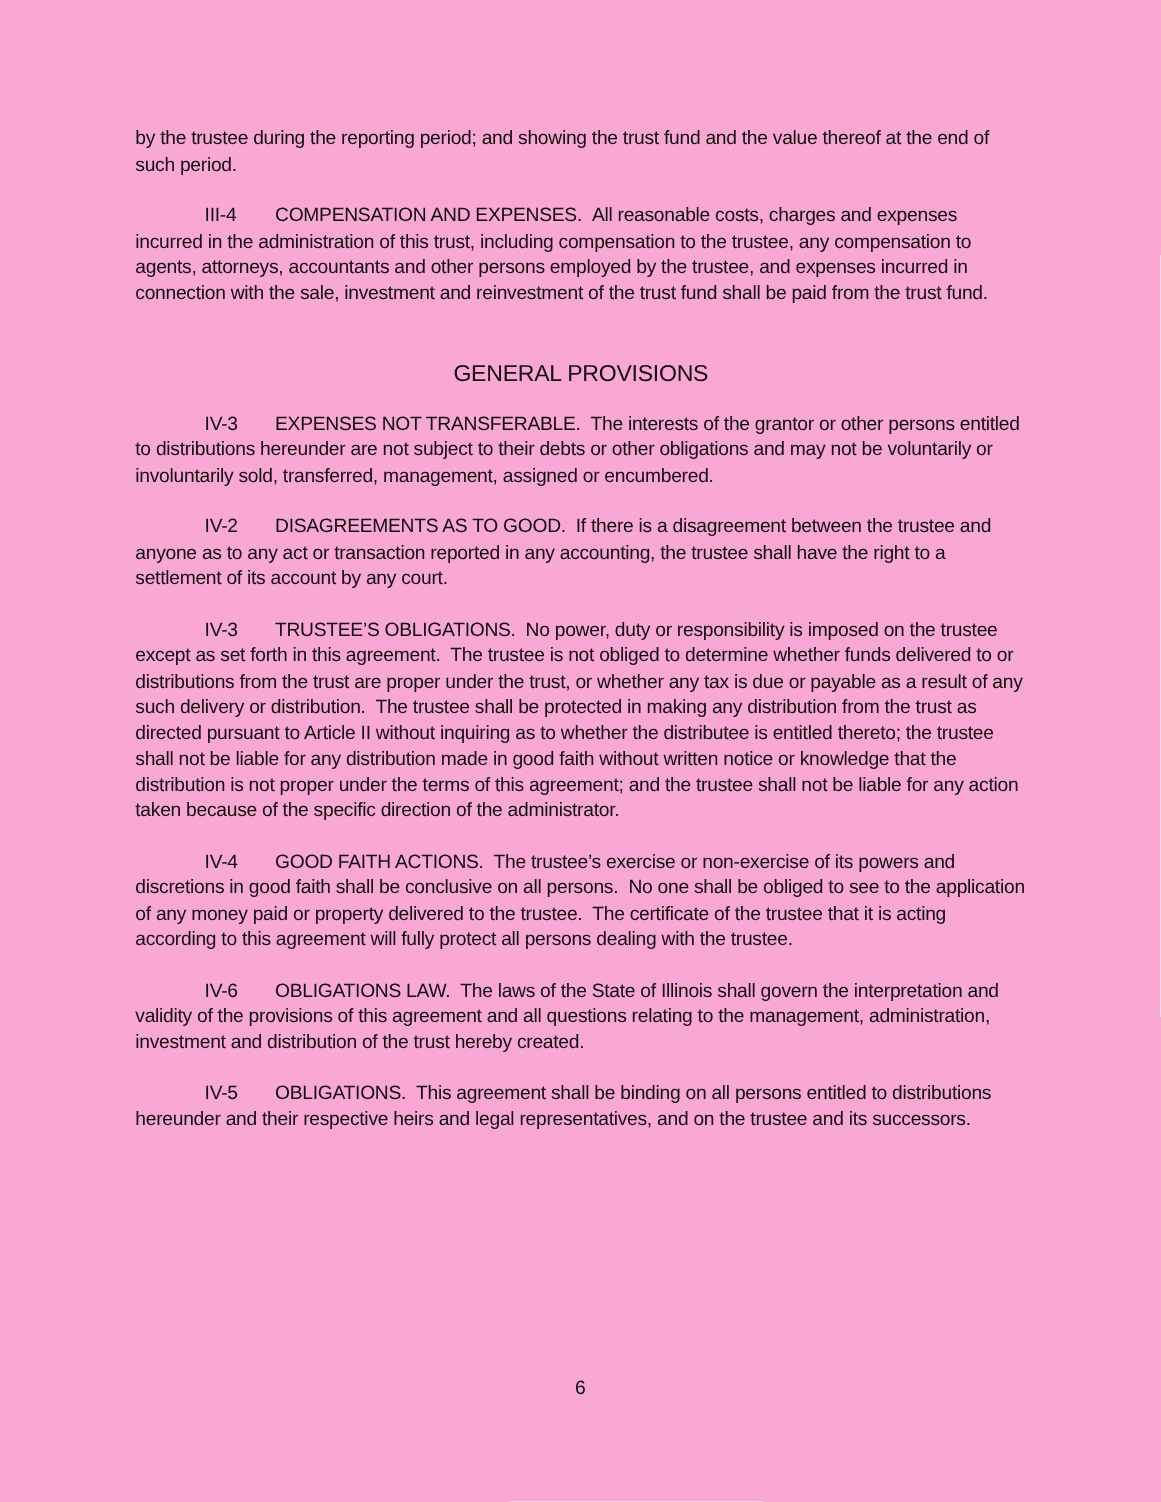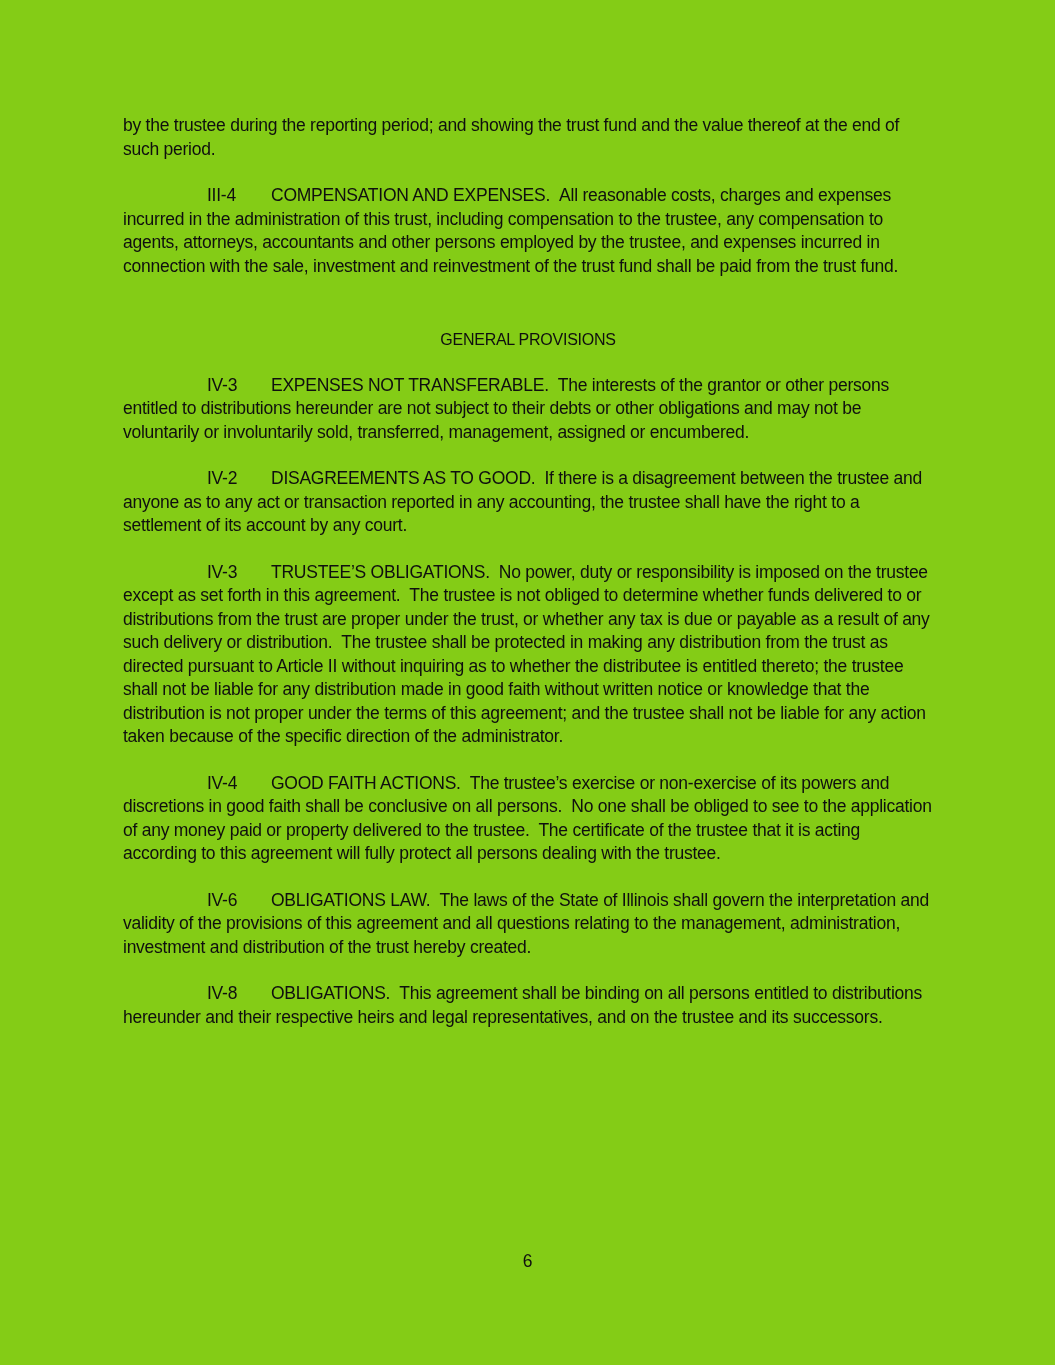--- a/index.html
+++ b/index.html
@@ -10,21 +10,21 @@
   body {
     width: 1055px;
     height: 1365px;
     font-family: "Liberation Sans", sans-serif;
     color: #0f0f0f;
   }
   .page {
     position: relative;
     width: 1055px;
     height: 1365px;
-    background: #84cc16;
+    background: #f9a8d4;
     overflow: hidden;
   }
   .content {
     position: absolute;
     left: 123px;
     top: 114px;
     width: 810px;
   }
   .para {
     margin: 0 0 23px 0;
@@ -32,31 +32,30 @@
     line-height: 23.5px;
     letter-spacing: -0.25px;
   }
   .para.sec {
     text-indent: 63px;
   }
   .para .label {
     display: inline-block;
     width: 64px;
     text-indent: 0;
-    margin-left: 21px;
   }
   .para .title {
     margin-right: 9px;
     white-space: pre-wrap;
   }
   .para .body {
     white-space: pre-wrap;
   }
   .heading {
-    font-size: 16px;
+    font-size: 21px;
     line-height: 23.5px;
     letter-spacing: -0.25px;
     font-weight: normal;
     text-align: center;
     margin: 50px 0 22px 0;
   }
   .page-number {
     position: absolute;
     top: 1250px;
     left: 0;
@@ -82,18 +81,18 @@
 
     <p class="para sec"><span class="label">IV-2</span><span class="title">DISAGREEMENTS AS TO GOOD.</span><span class="body">If there is a disagreement between the trustee and anyone as to any act or transaction reported in any accounting, the trustee shall have the right to a settlement of its account by any court.</span></p>
 
     <p class="para sec"><span class="label">IV-3</span><span class="title">TRUSTEE’S OBLIGATIONS.</span><span class="body">No power, duty or responsibility is imposed on the trustee except as set forth in this agreement.  The trustee is not obliged to determine whether funds delivered to or distributions from the trust are proper under the trust, or whether any tax is due or payable as a result of any such delivery or distribution.  The trustee shall be protected in making any distribution from the trust as directed pursuant to Article II without inquiring as to whether the distributee is entitled thereto; the trustee shall not be liable for any distribution made in good faith without written notice or knowledge that the distribution is not proper under the terms of this agreement; and the trustee shall not be liable for any action taken because of the specific direction of the administrator.</span></p>
 
     <p class="para sec"><span class="label">IV-4</span><span class="title">GOOD FAITH ACTIONS.</span><span class="body">The trustee’s exercise or non-exercise of its powers and discretions in good faith shall be conclusive on all persons.  No one shall be obliged to see to the application of any money paid or property delivered to the trustee.  The certificate of the trustee that it is acting according to this agreement will fully protect all persons dealing with the trustee.</span></p>
 
 
     <p class="para sec"><span class="label">IV-6</span><span class="title">OBLIGATIONS LAW.</span><span class="body">The laws of the State of Illinois shall govern the interpretation and validity of the provisions of this agreement and all questions relating to the management, administration, investment and distribution of the trust hereby created.</span></p>
 
-    <p class="para sec"><span class="label">IV-8</span><span class="title">OBLIGATIONS.</span><span class="body">This agreement shall be binding on all persons entitled to distributions hereunder and their respective heirs and legal representatives, and on the trustee and its successors.</span></p>
+    <p class="para sec"><span class="label">IV-5</span><span class="title">OBLIGATIONS.</span><span class="body">This agreement shall be binding on all persons entitled to distributions hereunder and their respective heirs and legal representatives, and on the trustee and its successors.</span></p>
 
   </div>
 
   <div class="page-number">6</div>
 </div>
 
 </body></html>

